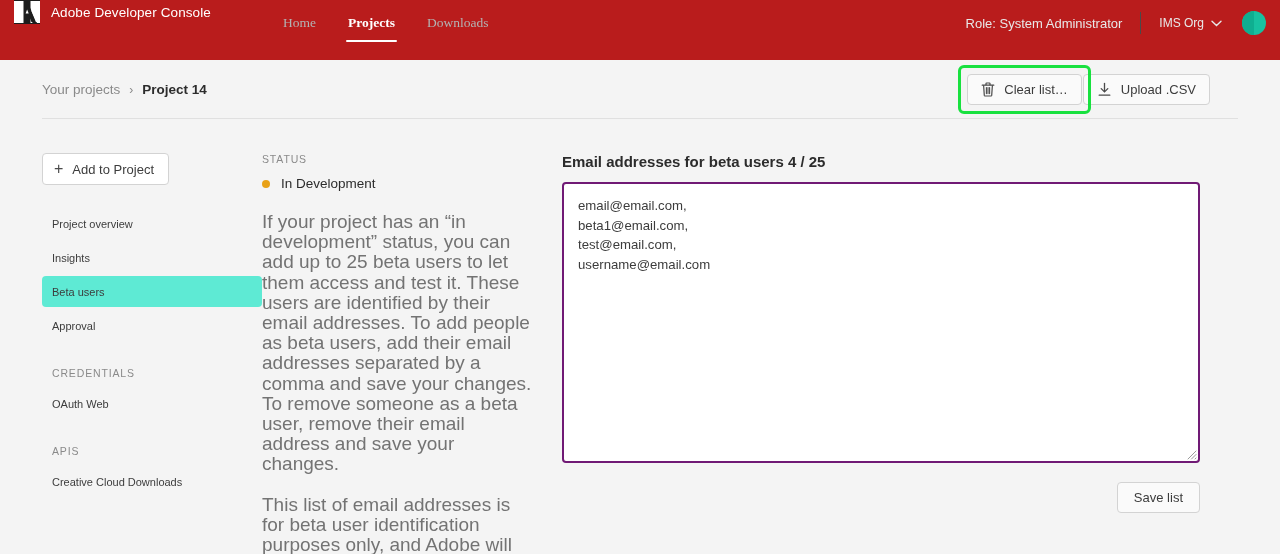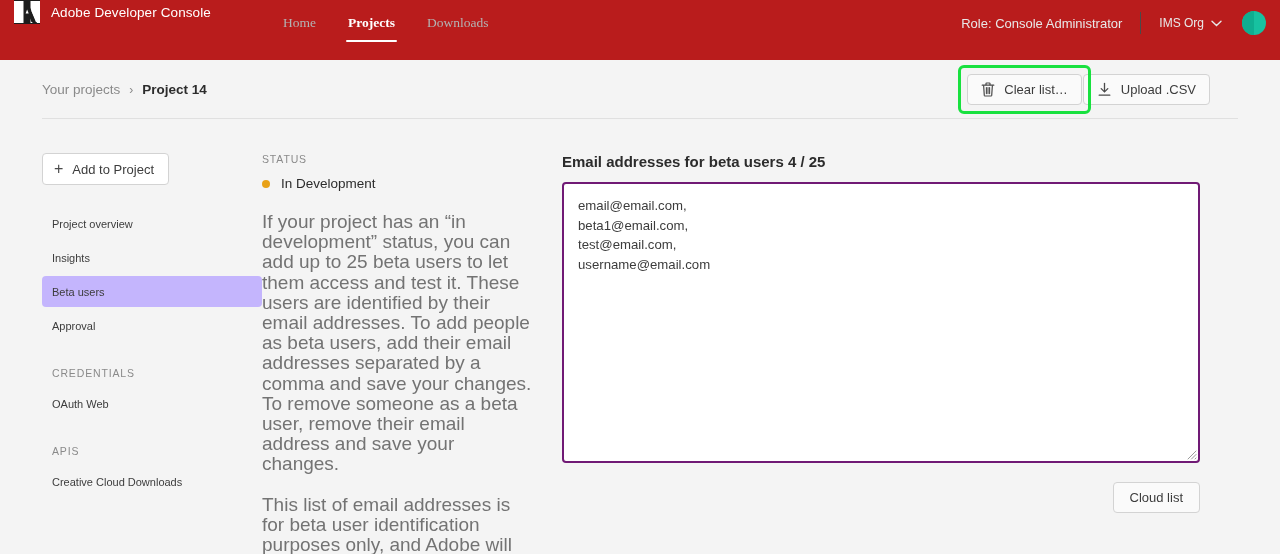--- a/index.html
+++ b/index.html
@@ -98,21 +98,21 @@
   }
   .add-btn .plus { font-size: 16px; margin-right: 9px; line-height: 1; color: #4a4a4a; }
   .navlist { margin-top: 23px; }
   .navitem {
     height: 31px; display: flex; align-items: center;
     padding-left: 10px; font-size: 11px; color: #3c3c3c;
     border-radius: 4px; cursor: pointer; margin-bottom: 3px;
     width: 220px;
     text-align: center;
   }
-  .navitem.selected { background: #c4b5fd; }
+  .navitem.selected { background: #5eead4; }
   .section-label {
     font-size: 10.5px; color: #8a8a8a; letter-spacing: .85px;
     padding-left: 10px; margin-top: 26px; margin-bottom: 9px;
   }
 
   
   .statuscol { width: 300px; flex: 0 0 300px; padding-right: 28px; }
   .status-caption {
     font-size: 10.5px; color: #8a8a8a; letter-spacing: .85px; margin-bottom: 11px;
   }
@@ -168,21 +168,21 @@
     <span class="brand-name">Adobe Developer Console</span>
   </div>
 
   <div class="navtabs">
     <div class="navtab">Home</div>
     <div class="navtab active">Projects</div>
     <div class="navtab">Downloads</div>
   </div>
 
   <div class="nav-right">
-    <span class="role-text">Role: Console Administrator</span>
+    <span class="role-text">Role: System Administrator</span>
     <span class="nav-sep"></span>
     <span class="imsorg">
       <span>IMS Org</span>
       <svg class="chev-down" width="11" height="7" viewBox="0 0 11 7">
         <path d="M1 1.3 L5.5 5.6 L10 1.3" stroke="#e8e8e8" stroke-width="1.4" fill="none" stroke-linecap="round"></path>
       </svg>
     </span>
     <span class="avatar"></span>
   </div>
 </div>
@@ -256,16 +256,16 @@
     <div class="ta-wrap">
       <textarea class="email-area" spellcheck="false" placeholder="" style="">email@email.com,
 beta1@email.com,
 test@email.com,
 username@email.com</textarea>
       <svg class="resize-grip" viewBox="0 0 11 11">
         <path d="M10 2 L2 10 M10 5.5 L5.5 10 M10 9 L9 10" stroke="#9a9a9a" stroke-width="1" stroke-linecap="round"></path>
       </svg>
     </div>
     <div class="savebar">
-      <button class="save-btn">Cloud list</button>
+      <button class="save-btn">Save list</button>
     </div>
   </div>
 </div>
 
 </body></html>

